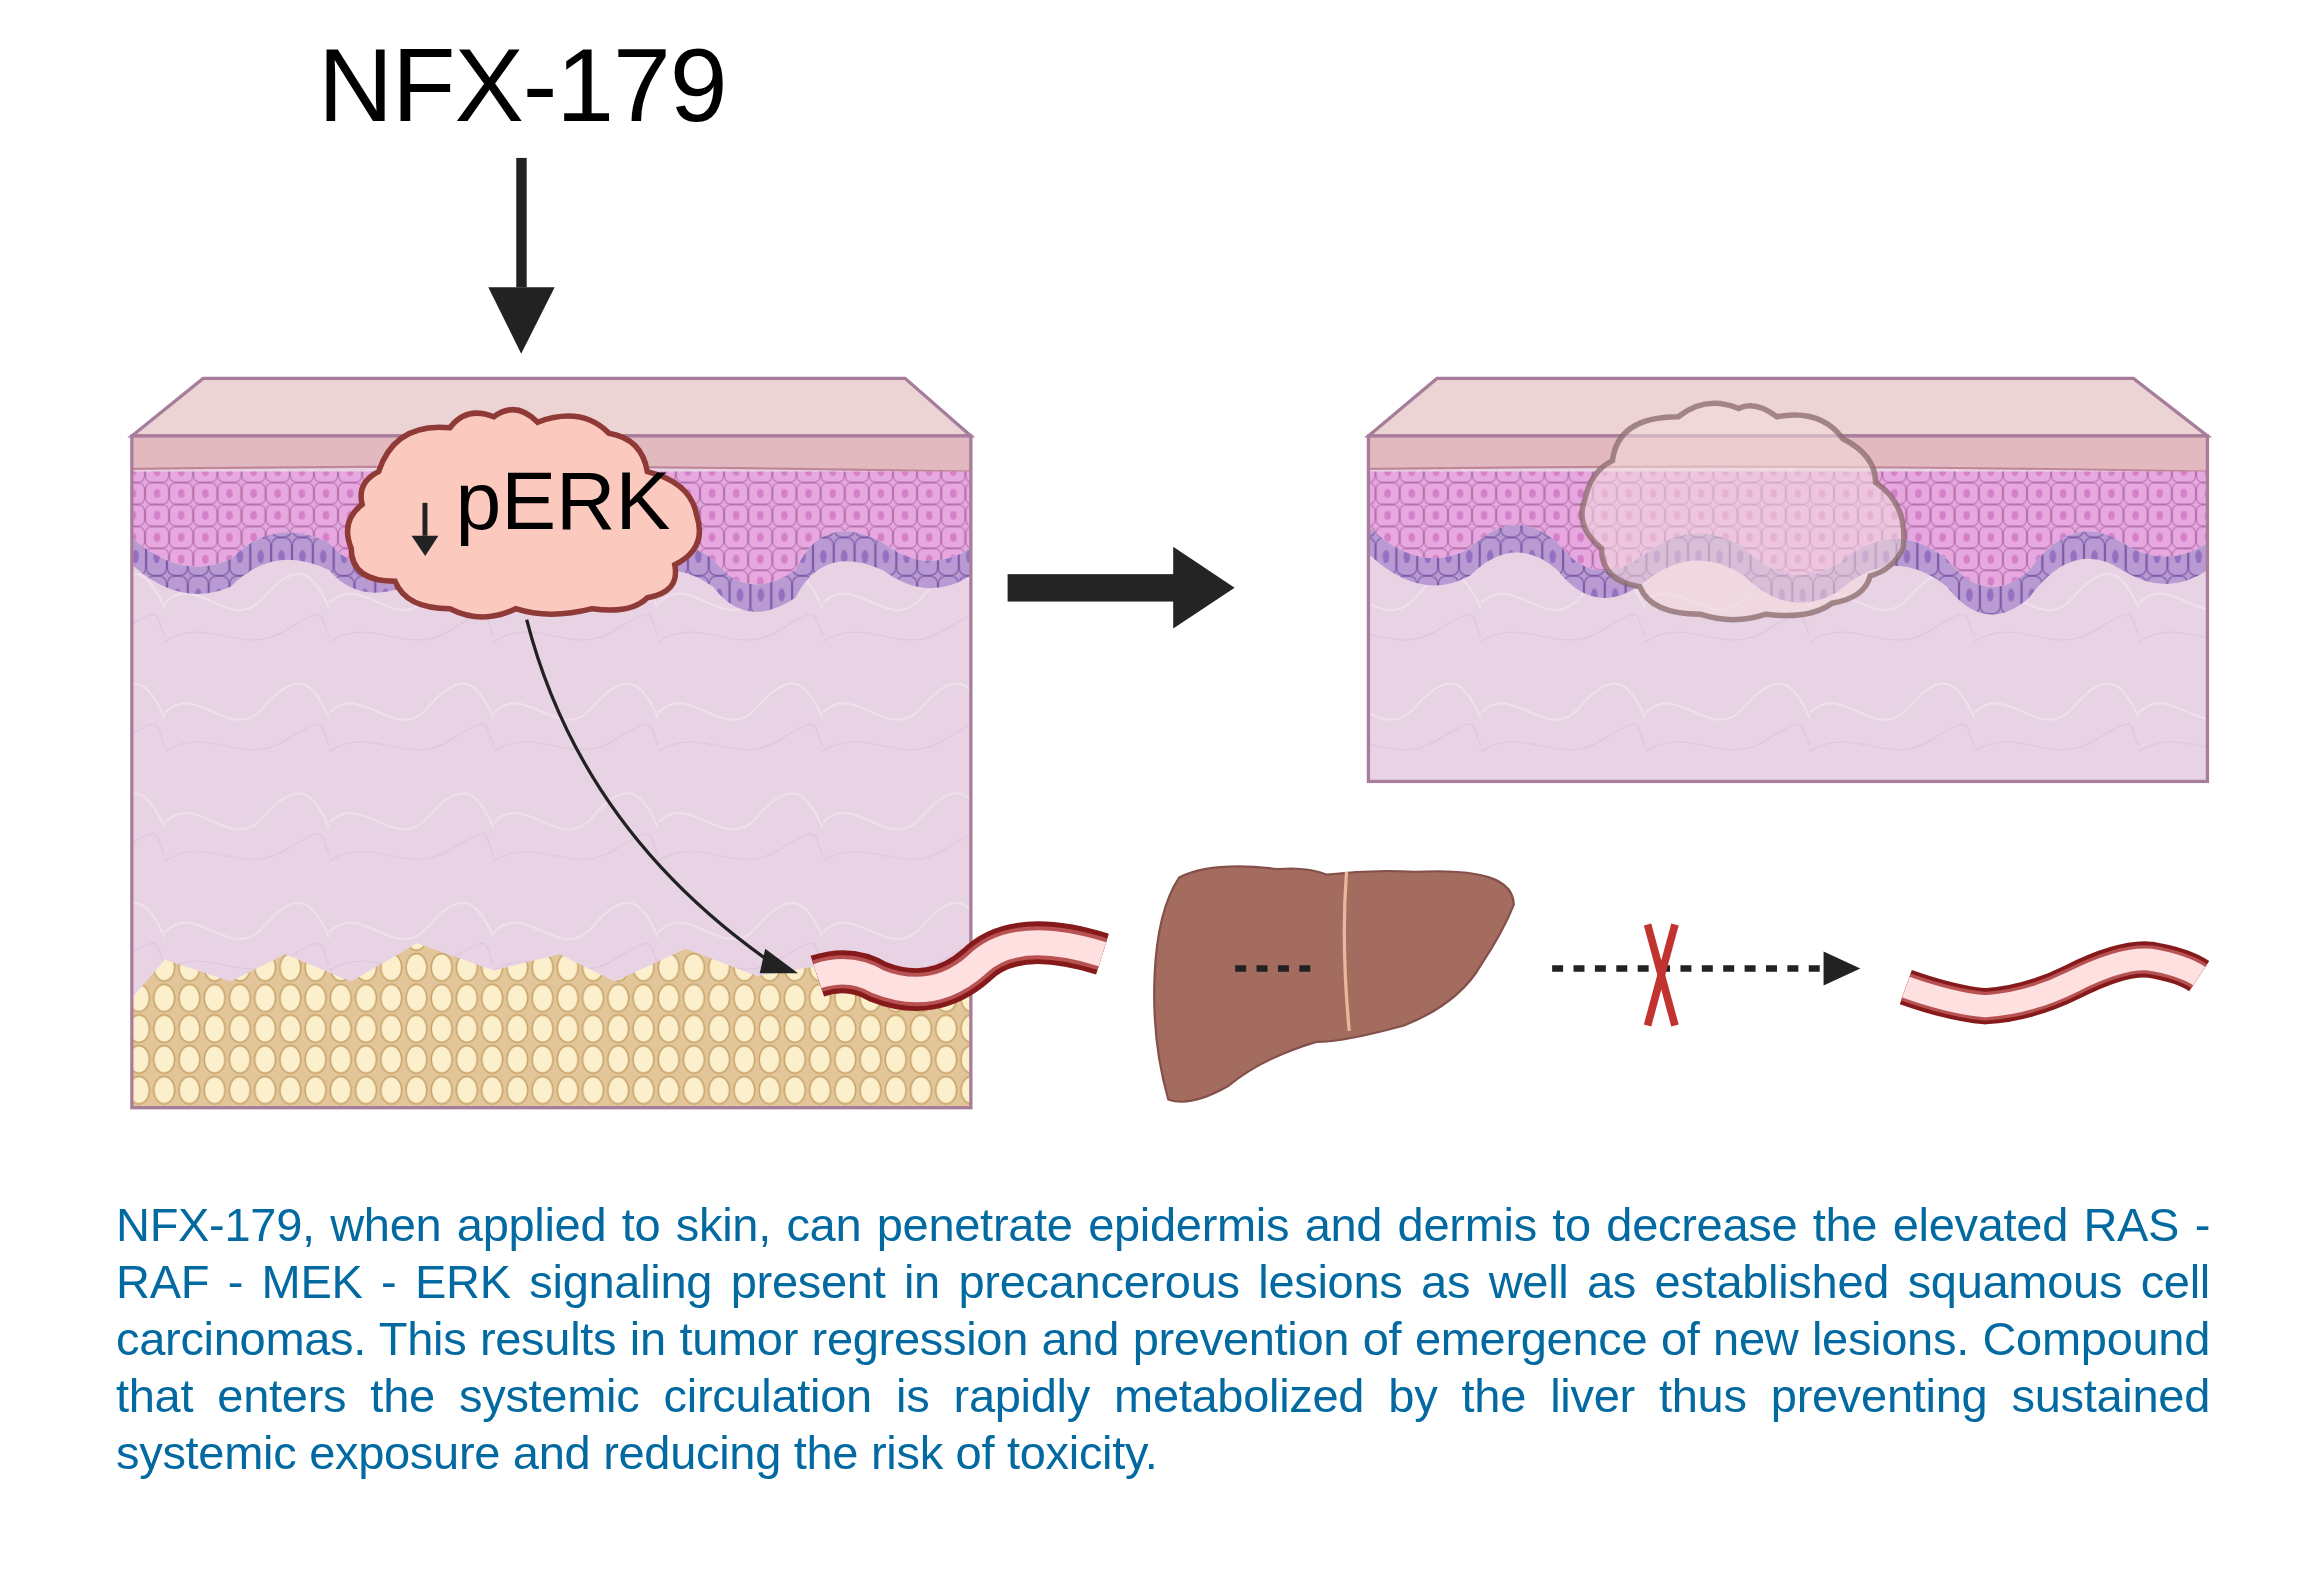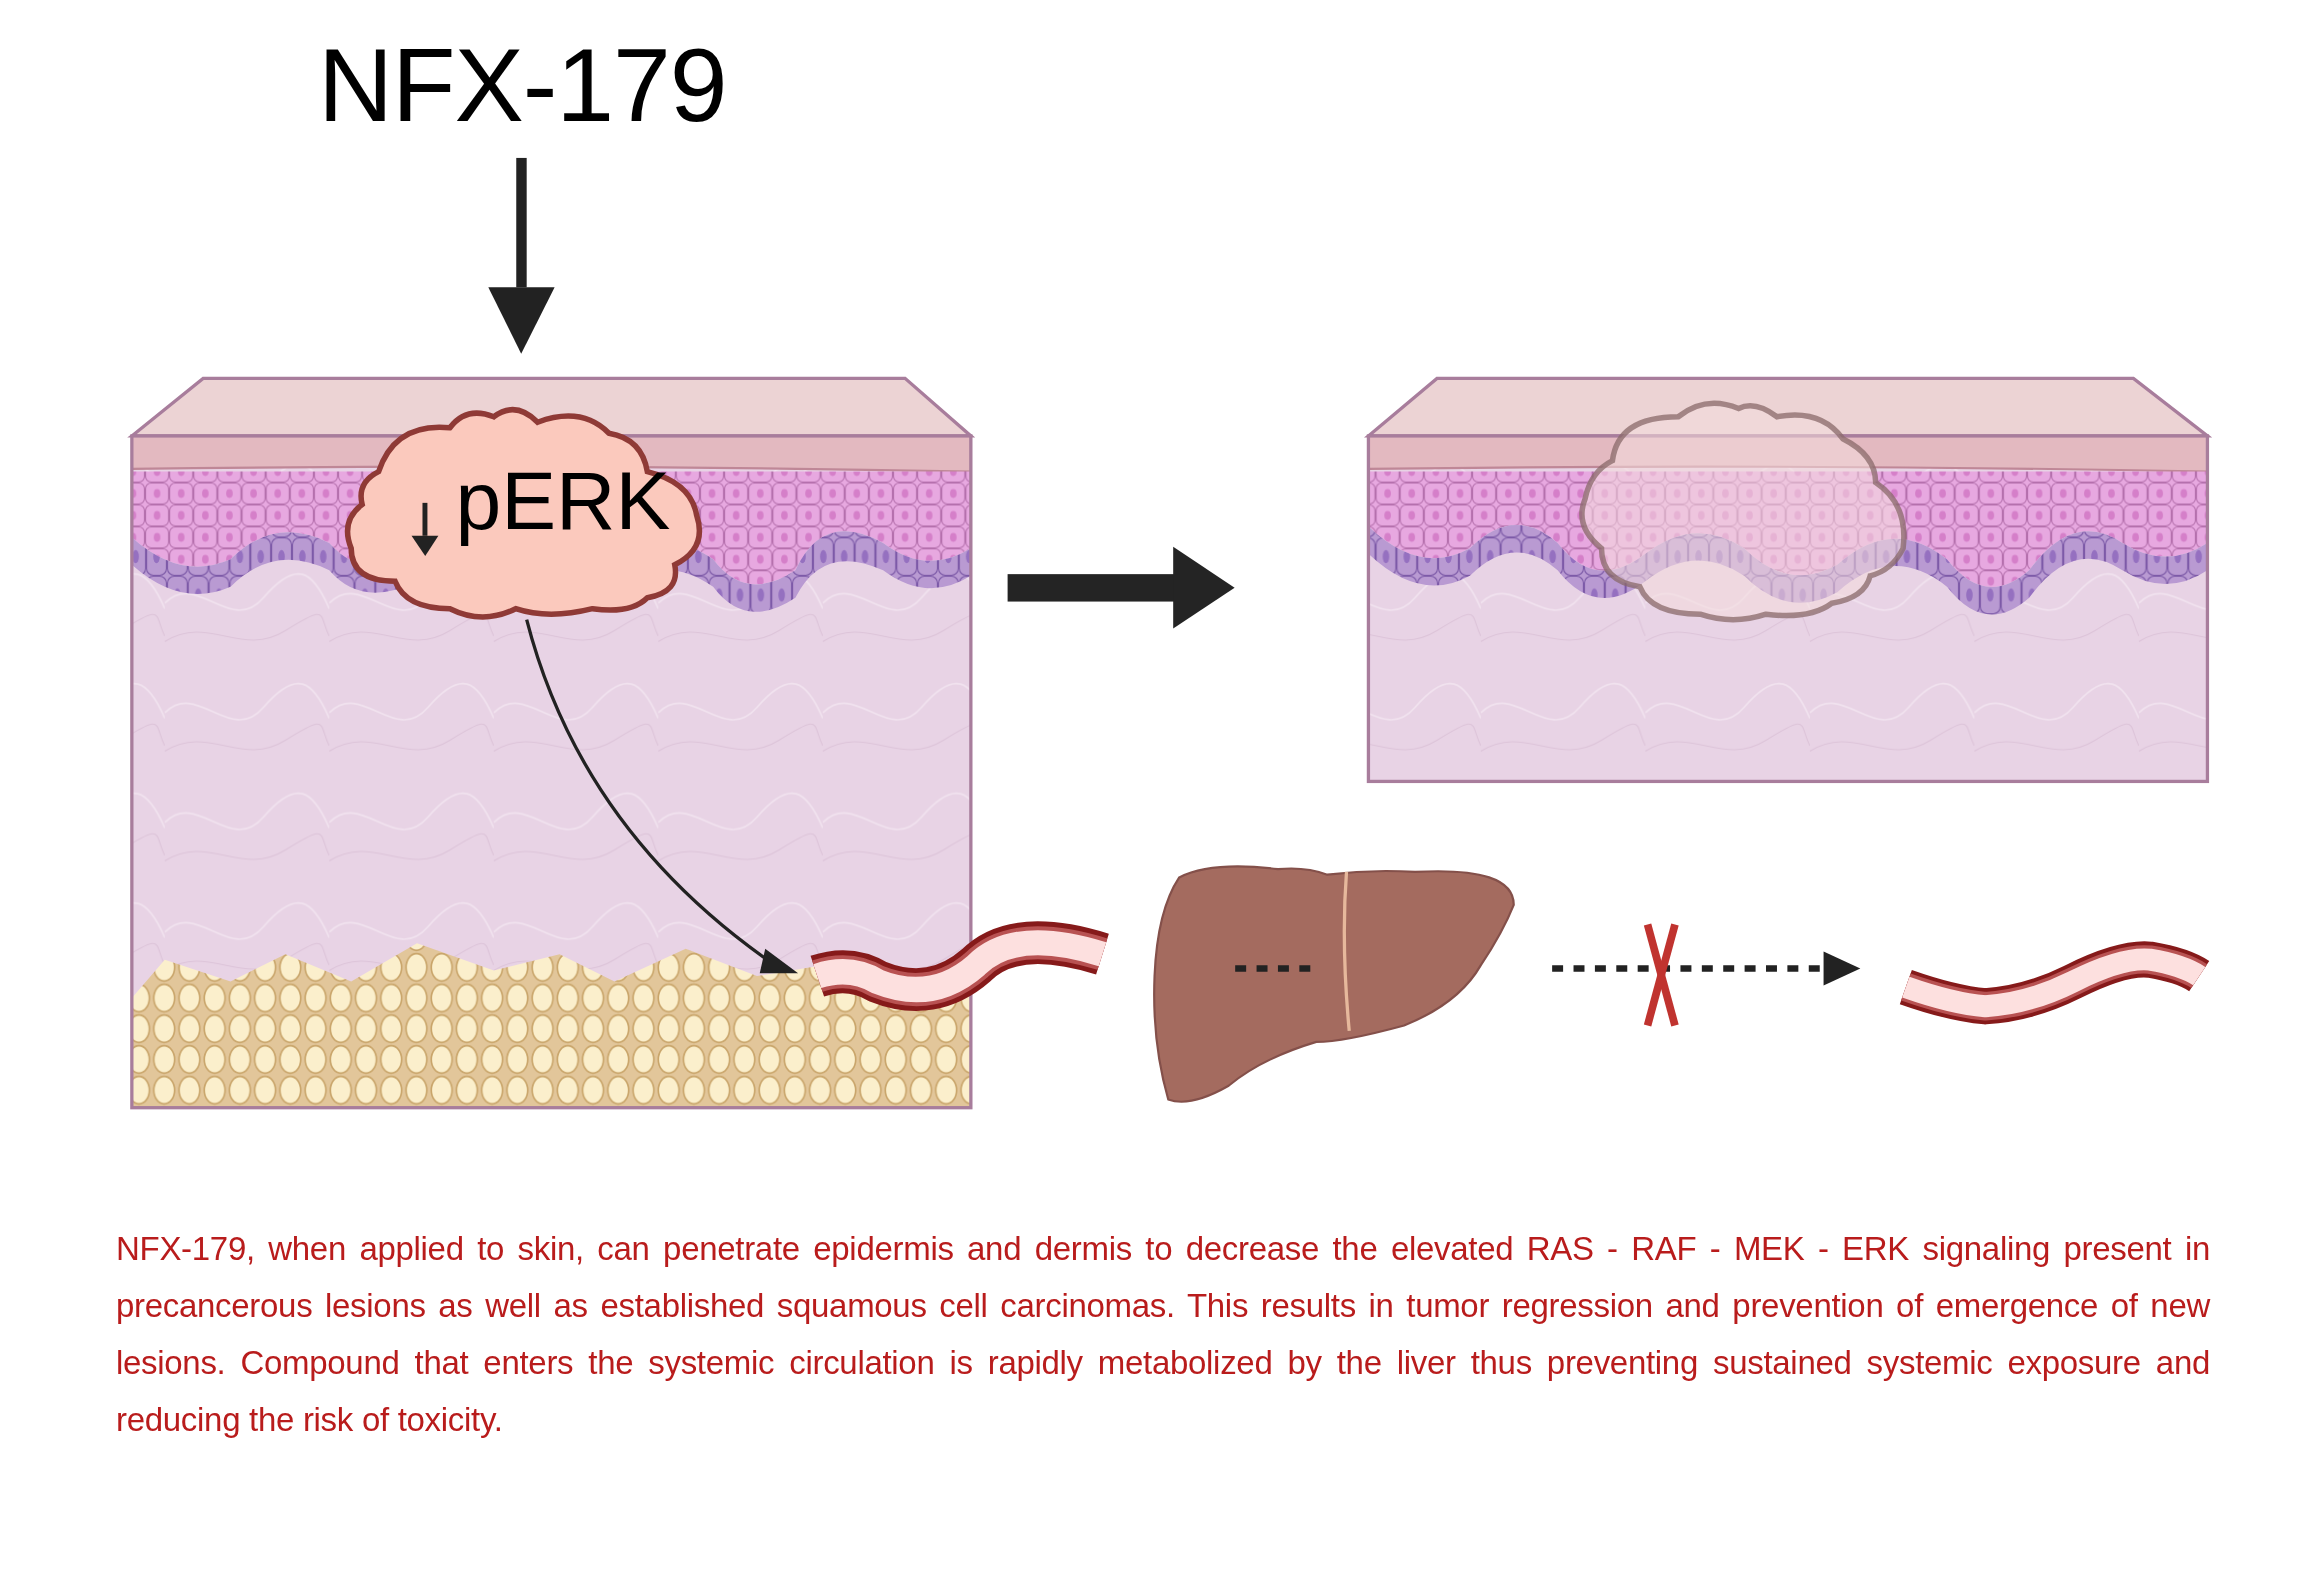--- a/index.html
+++ b/index.html
@@ -2,22 +2,22 @@
 <html style="font-size:8.8px"><head>
 <meta charset="utf-8">
 <style>
   html, body { margin: 0; padding: 0; background: #ffffff; }
   body { width: 2319px; height: 1588px; position: relative; overflow: hidden;
          font-family: "Liberation Sans", "DejaVu Sans", sans-serif; }
   #figure { position: absolute; left: 0; top: 0; width: 2319px; height: 1588px; }
   .title { position: absolute; left: 318px; top: 33px; font-size: 104px; color: #000;
            line-height: 1; letter-spacing: -1.1px; }
   .caption { position: absolute; left: 116px; top: 1196px; width: 2094px;
-             font-size: 33px; line-height: 57px; color: #b91c1c; text-align: justify;
-             letter-spacing: -0.3px; margin-top: 24px; }
+             font-size: 47px; line-height: 57px; color: #0369a1; text-align: justify;
+             letter-spacing: -0.3px; }
   .perk { font-size: 150px; fill: #000; font-family: "Liberation Sans", "DejaVu Sans", sans-serif; }
 </style>
 </head>
 <body>
 
 <div id="figure">
   <div class="title">NFX-179</div>
 
   <svg width="2319" height="1179" viewBox="0 0 4228 2150" style="position:absolute;left:0;top:0">
     <defs>

